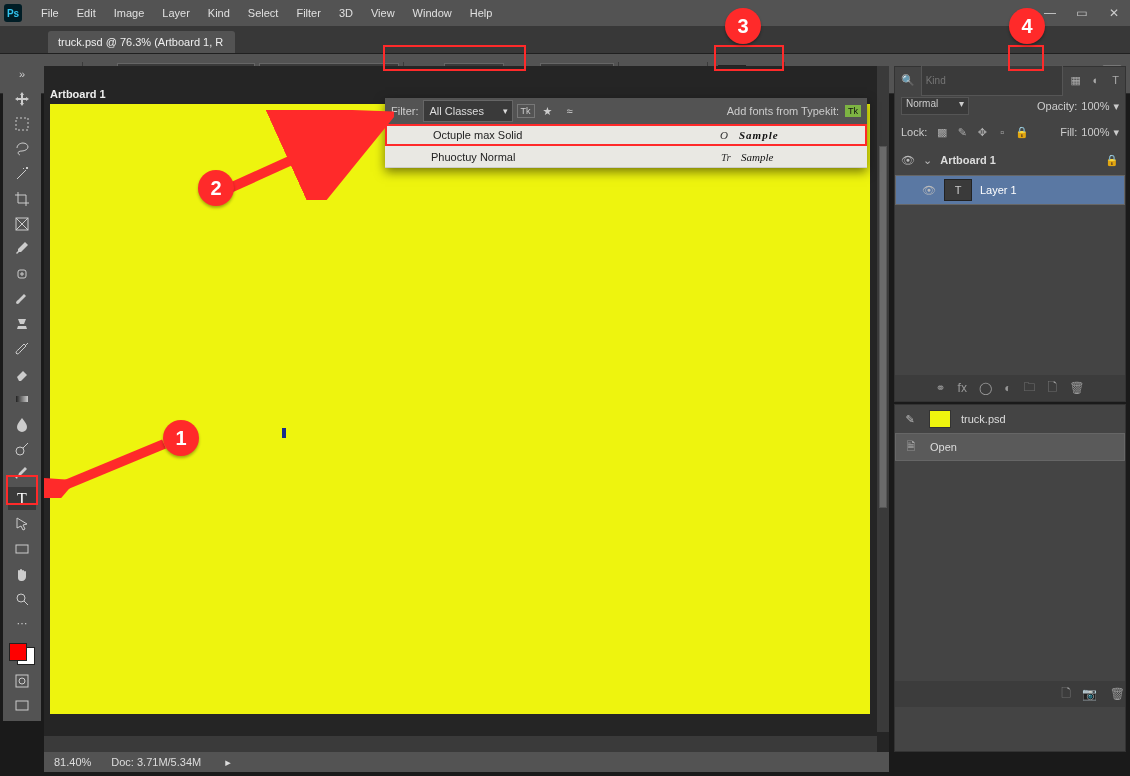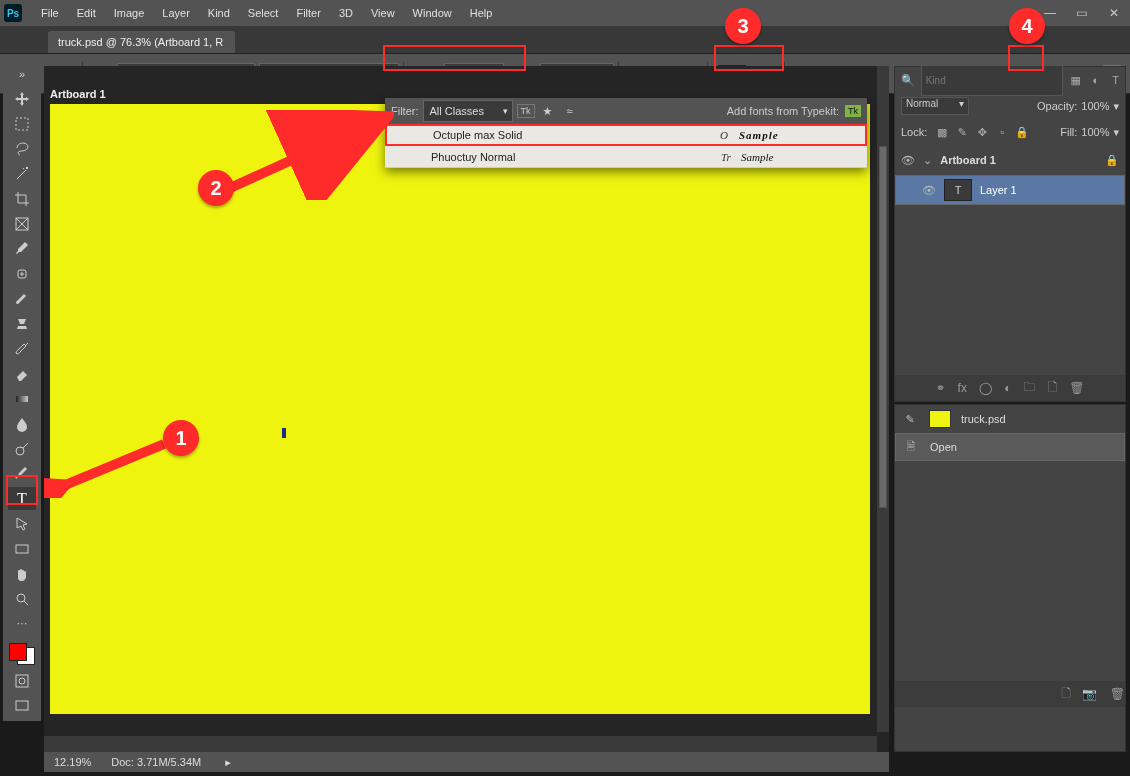--- a/index.html
+++ b/index.html
@@ -441,21 +441,21 @@
     <div class="layer-foot">
       <span style="margin-left:auto"></span>
       <span>🗋</span>
       <span>📷</span>
       <span>🗑</span>
     </div>
   </div>
 </div>
 
 <div class="status">
-  <span>12.19%</span>
+  <span>81.40%</span>
   <span>Doc: 3.71M/5.34M</span>
   <span style="margin-left:4px">▸</span>
 </div>
 
 <div class="redbox" style="left:383px; top:45px; width:143px; height:26px;"></div>
 <div class="redbox" style="left:714px; top:45px; width:70px; height:26px;"></div>
 <div class="redbox" style="left:1008px; top:45px; width:36px; height:26px;"></div>
 <div class="redbox" style="left:6px; top:475px; width:32px; height:30px;"></div>
 
 <div class="circnum" style="left:163px; top:420px;">1</div>

